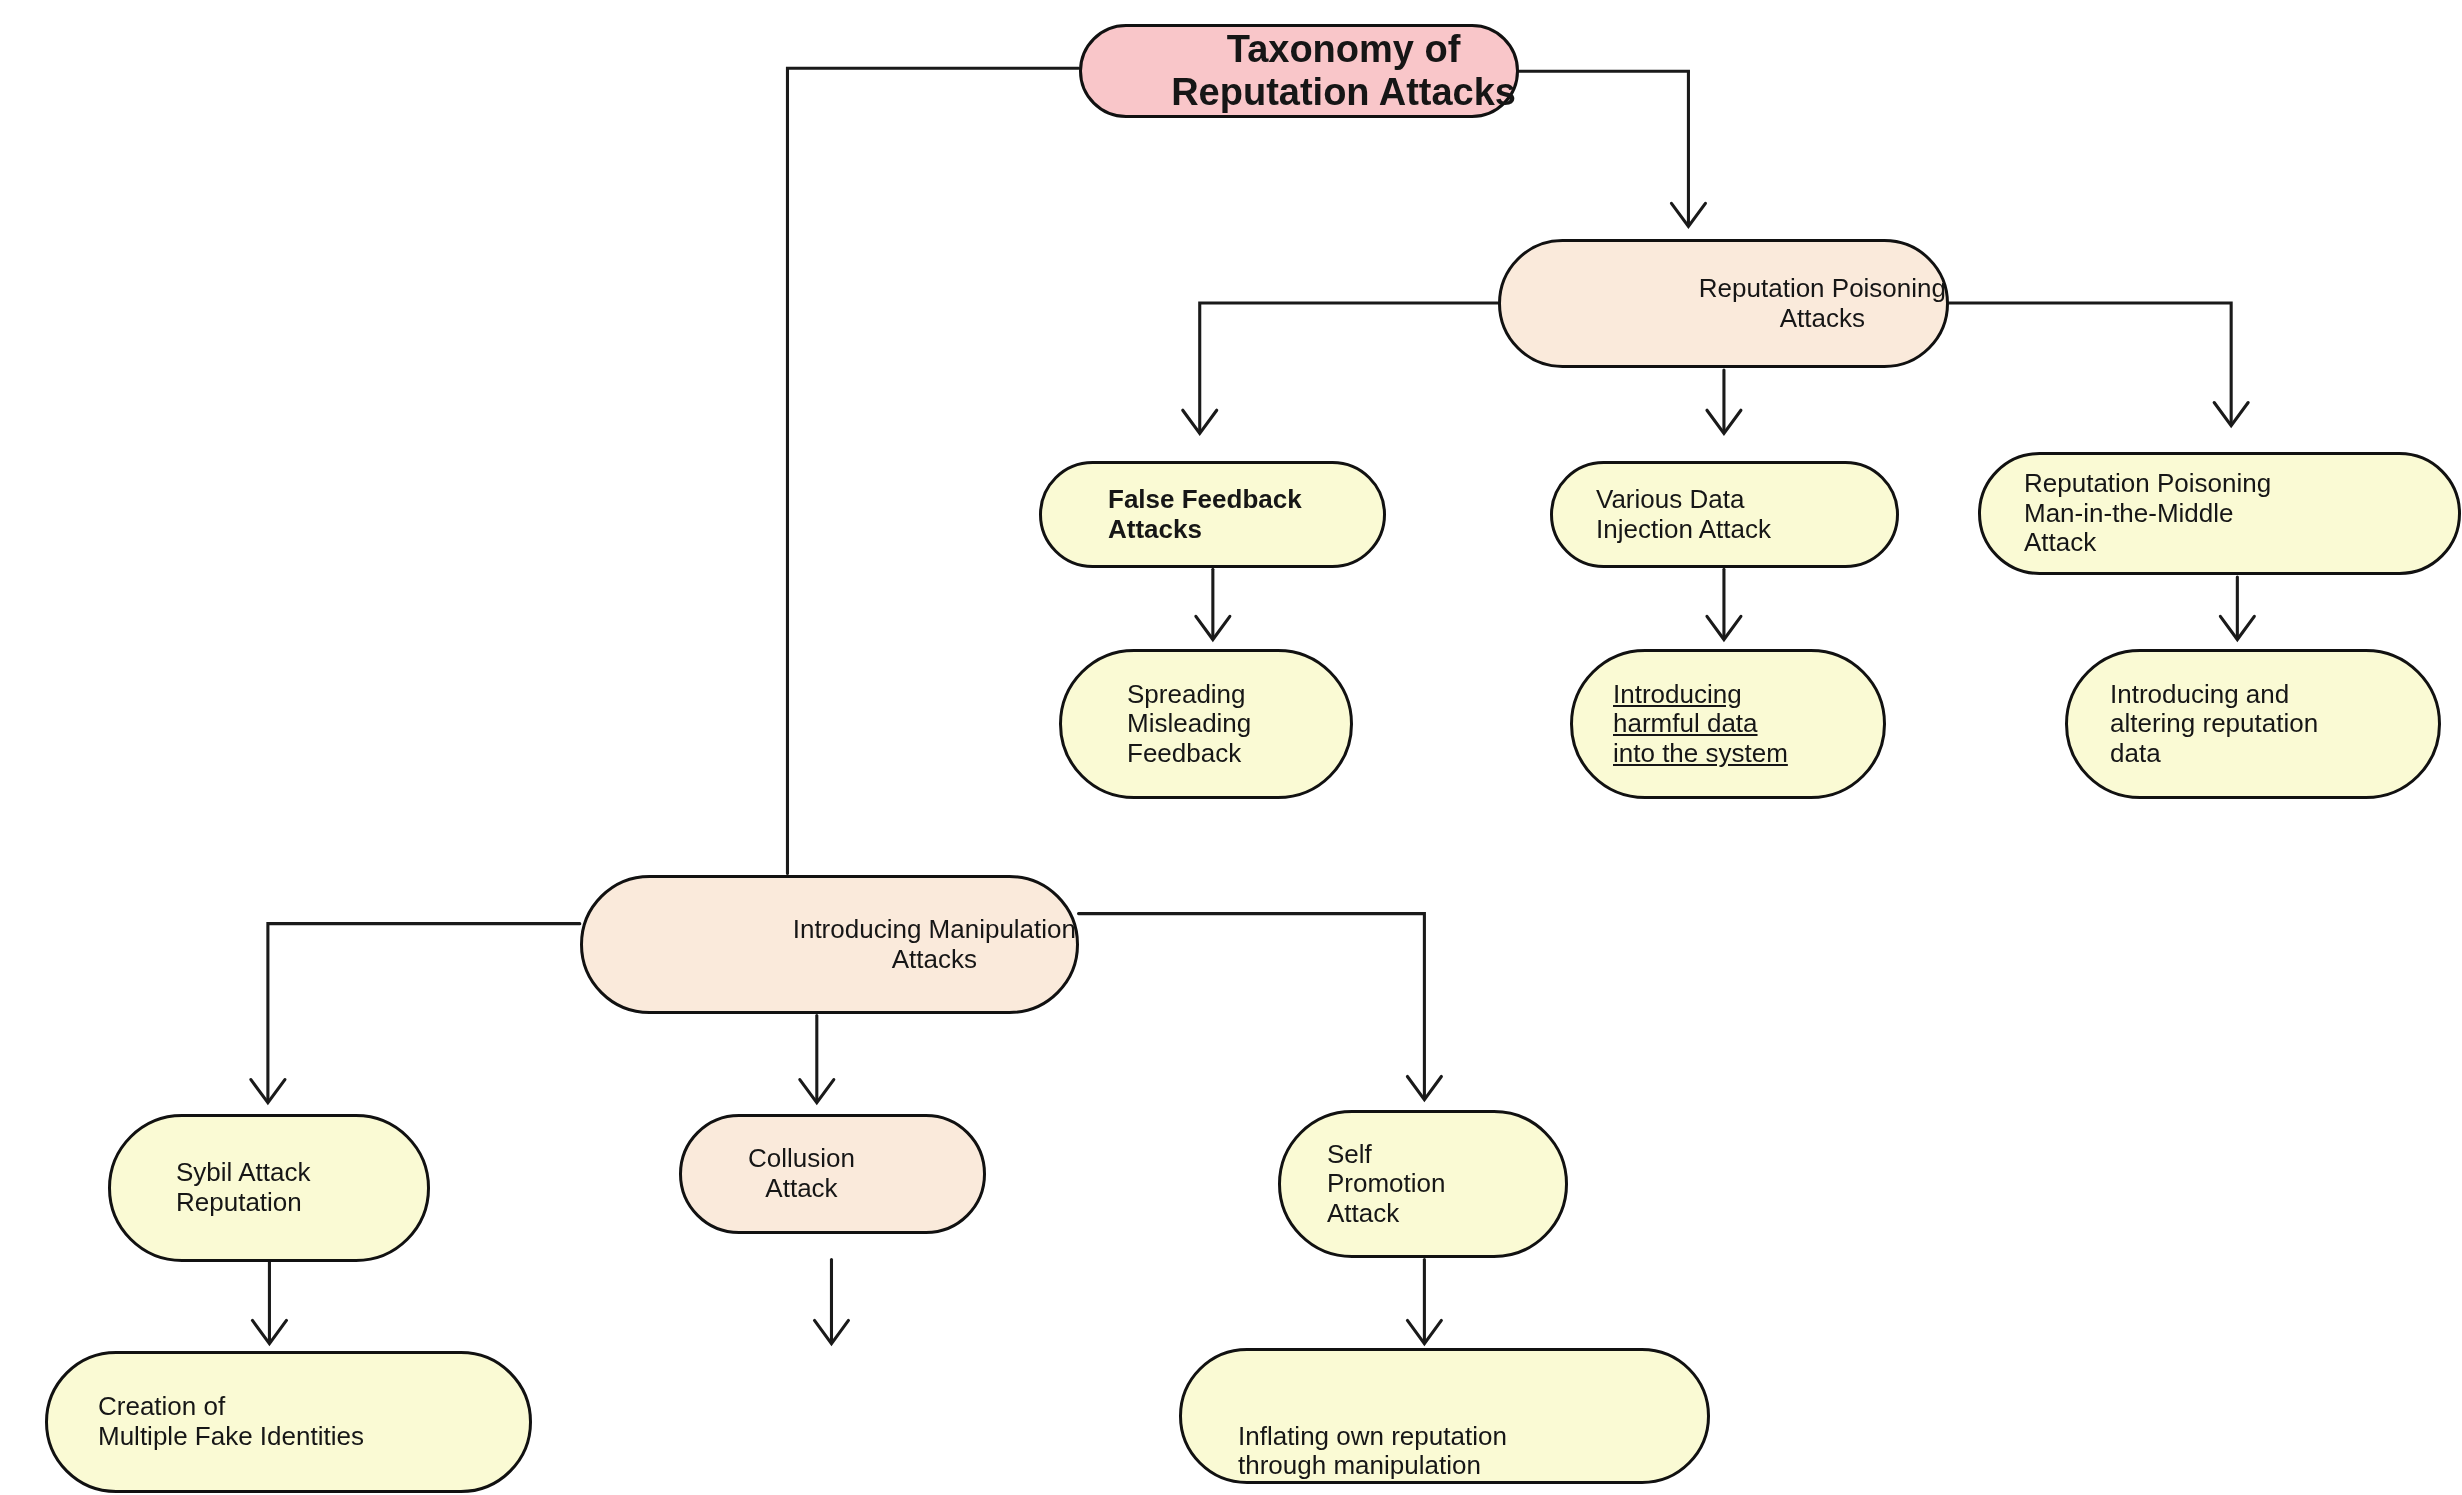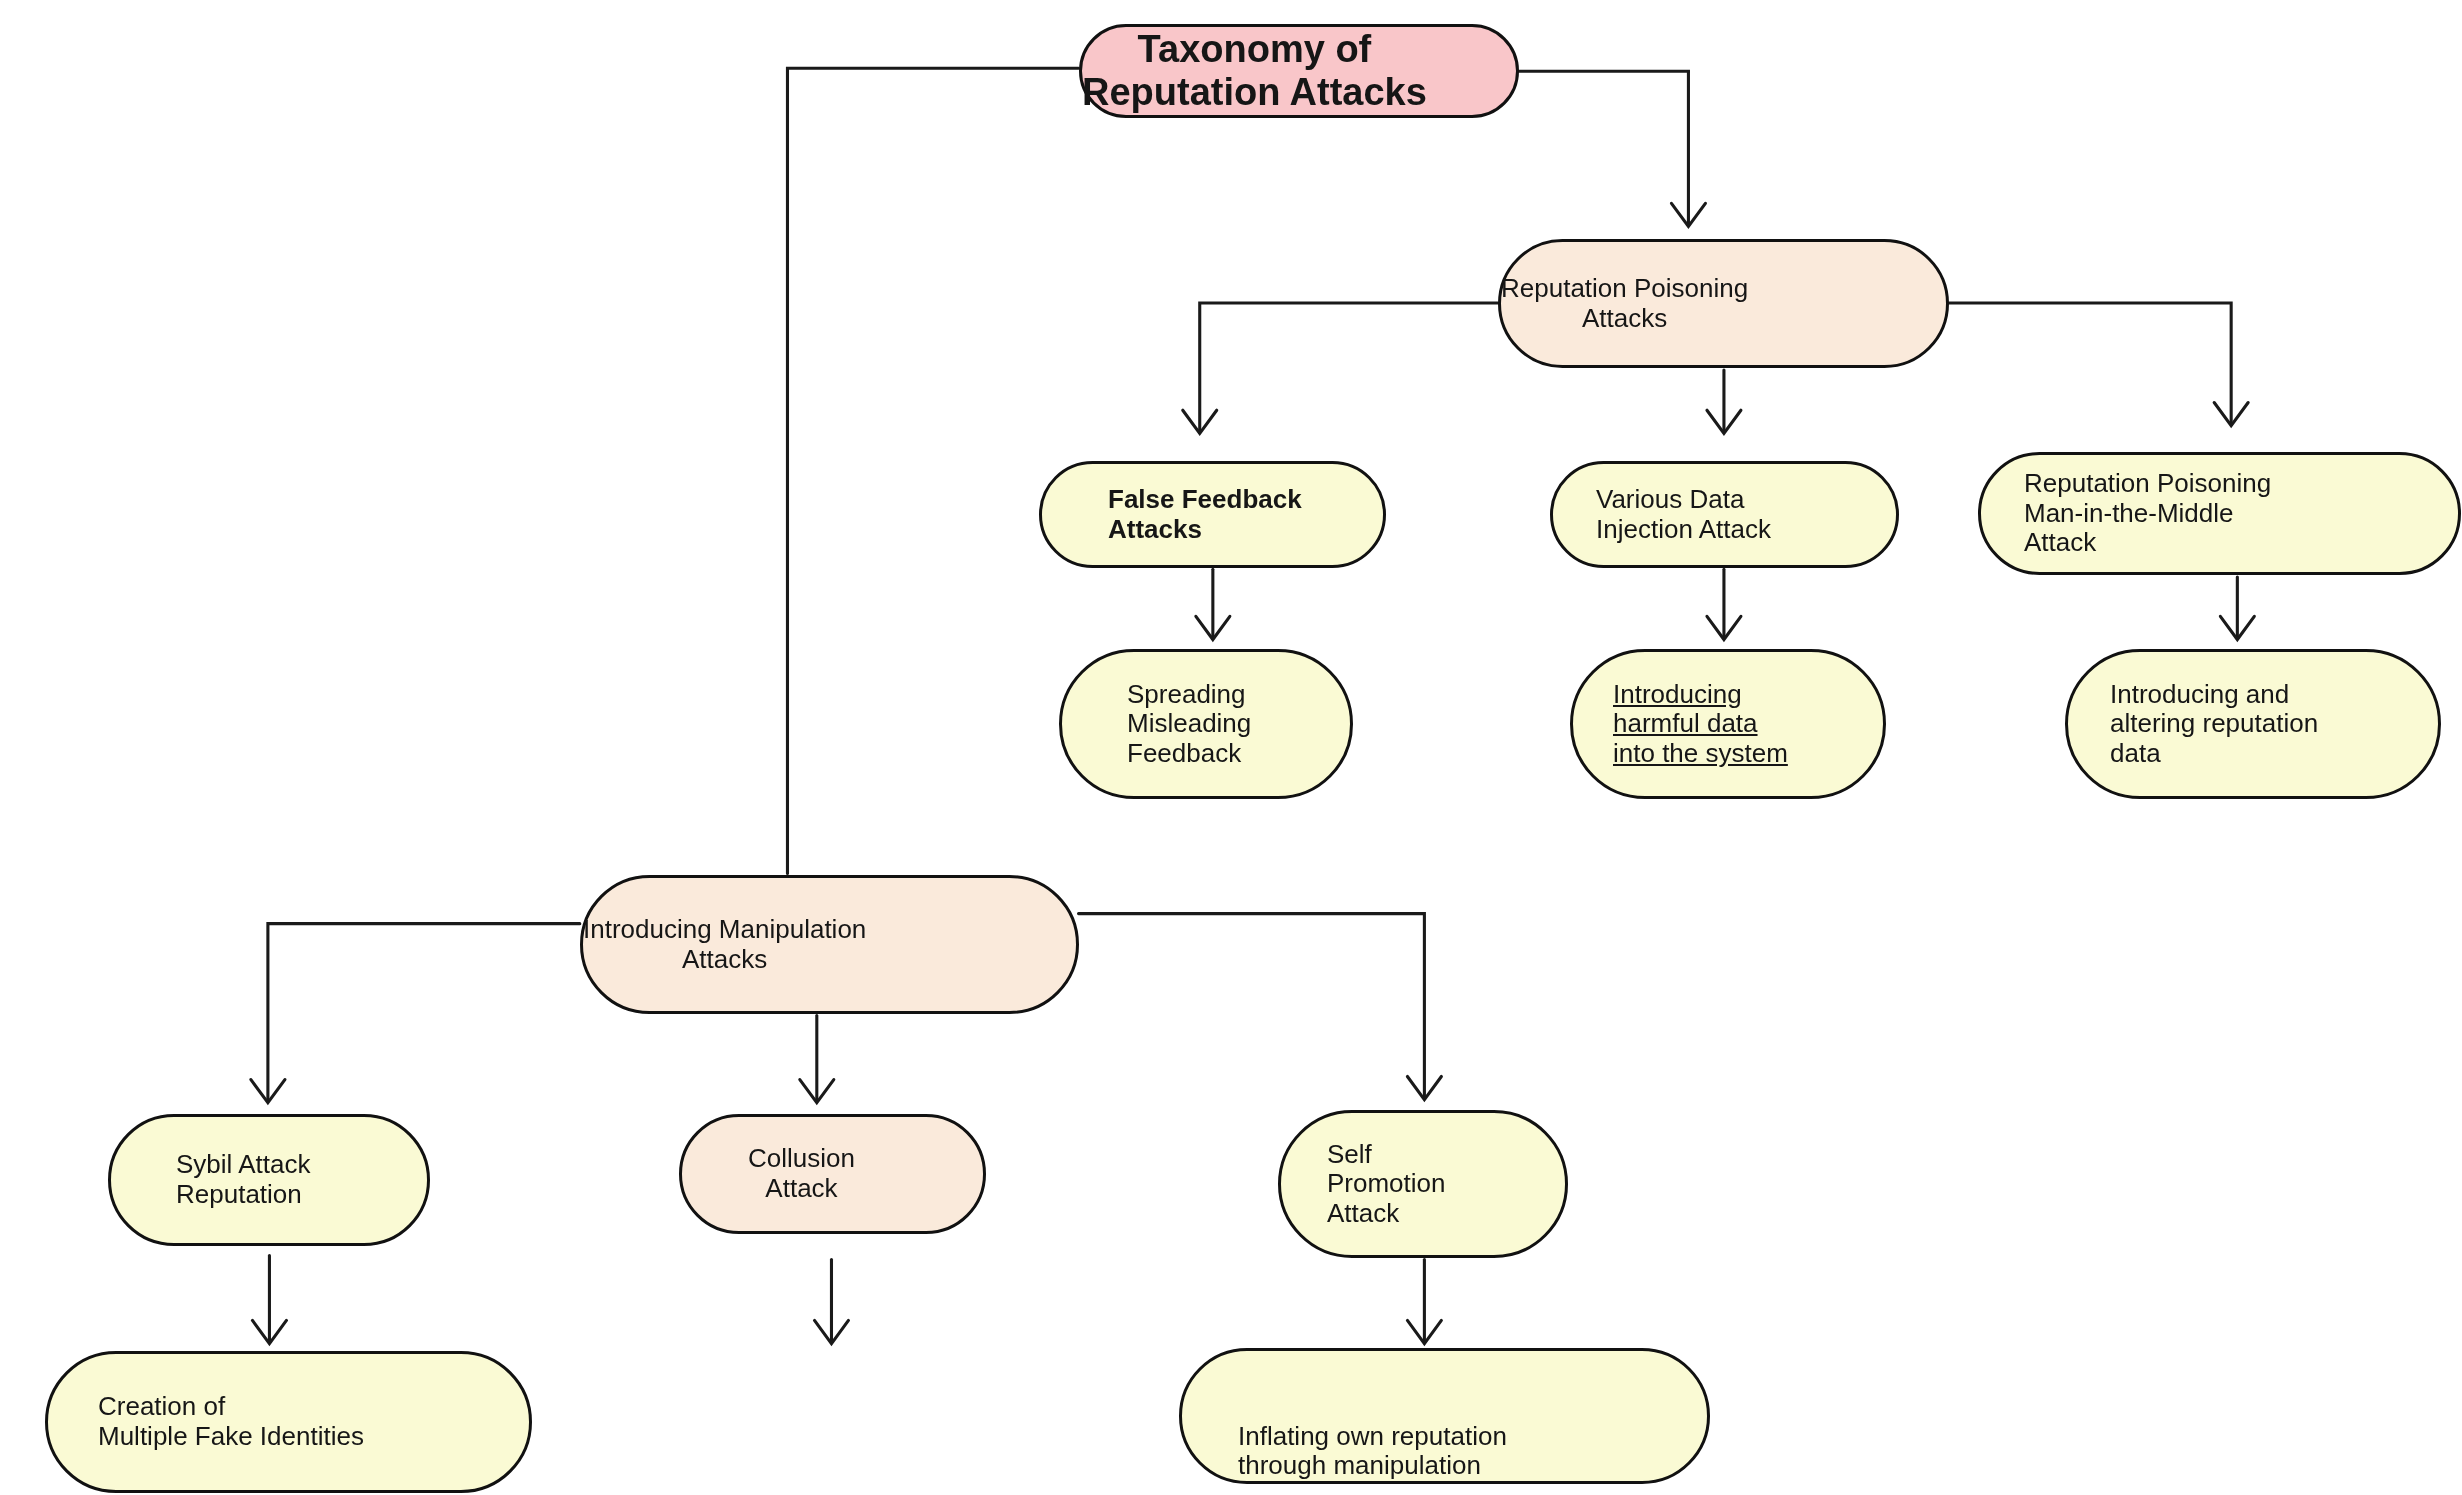--- a/index.html
+++ b/index.html
@@ -38,37 +38,37 @@
     display: flex;
     align-items: center;
     color: #161616;
     font-size: 26px;
     line-height: 1.14;
     background: #fafad4;
   }
   .node .label {
     white-space: pre-line;
   }
-  .centered { justify-content: flex-start; text-align: center; }
+  .centered { justify-content: flex-end; text-align: center; }
   .leftal   { justify-content: flex-start; text-align: left; }
   .fill-root   { background: #f9c6c9; font-weight: bold; font-size: 38px; }
   .fill-branch { background: #faeadb; }
   .fill-leaf   { background: #fafad4; }
 
   
   .n1  { left: 1079px; top: 24px;   width: 440px; height: 94px; }
   .n2  { left: 1498px; top: 239px;  width: 451px; height: 129px; }
   .n3  { left: 1039px; top: 461px;  width: 347px; height: 107px; padding-left: 66px; font-weight: bold; }
   .n4  { left: 1550px; top: 461px;  width: 349px; height: 107px; padding-left: 43px; }
   .n5  { left: 1978px; top: 452px;  width: 483px; height: 123px; padding-left: 43px; }
   .n6  { left: 1059px; top: 649px;  width: 294px; height: 150px; padding-left: 65px; }
   .n7  { left: 1570px; top: 649px;  width: 316px; height: 150px; padding-left: 40px; text-decoration: underline; }
   .n8  { left: 2065px; top: 649px;  width: 376px; height: 150px; padding-left: 42px; }
   .n9  { left: 580px;  top: 875px; width: 499px; height: 139px; }
-  .n10 { left: 108px;  top: 1114px; width: 322px; height: 132px; padding-left: 65px; }
+  .n10 { left: 108px;  top: 1114px; width: 322px; height: 148px; padding-left: 65px; }
   .n11 { left: 679px;  top: 1114px; width: 307px; height: 120px; padding-left: 66px; text-align: center; }
   .n12 { left: 1278px; top: 1110px; width: 290px; height: 148px; padding-left: 46px; }
   .n13 { left: 45px;   top: 1351px; width: 487px; height: 142px; padding-left: 50px; }
   .n14 { left: 575px;  top: 1351px; width: 557px; height: 142px; padding-left: 87px; }
   .n15 { left: 1179px; top: 1348px; width: 531px; height: 136px; padding-left: 56px; align-items: flex-end; }
 </style>
 </head>
 <body>
 
 <div class="canvas">

